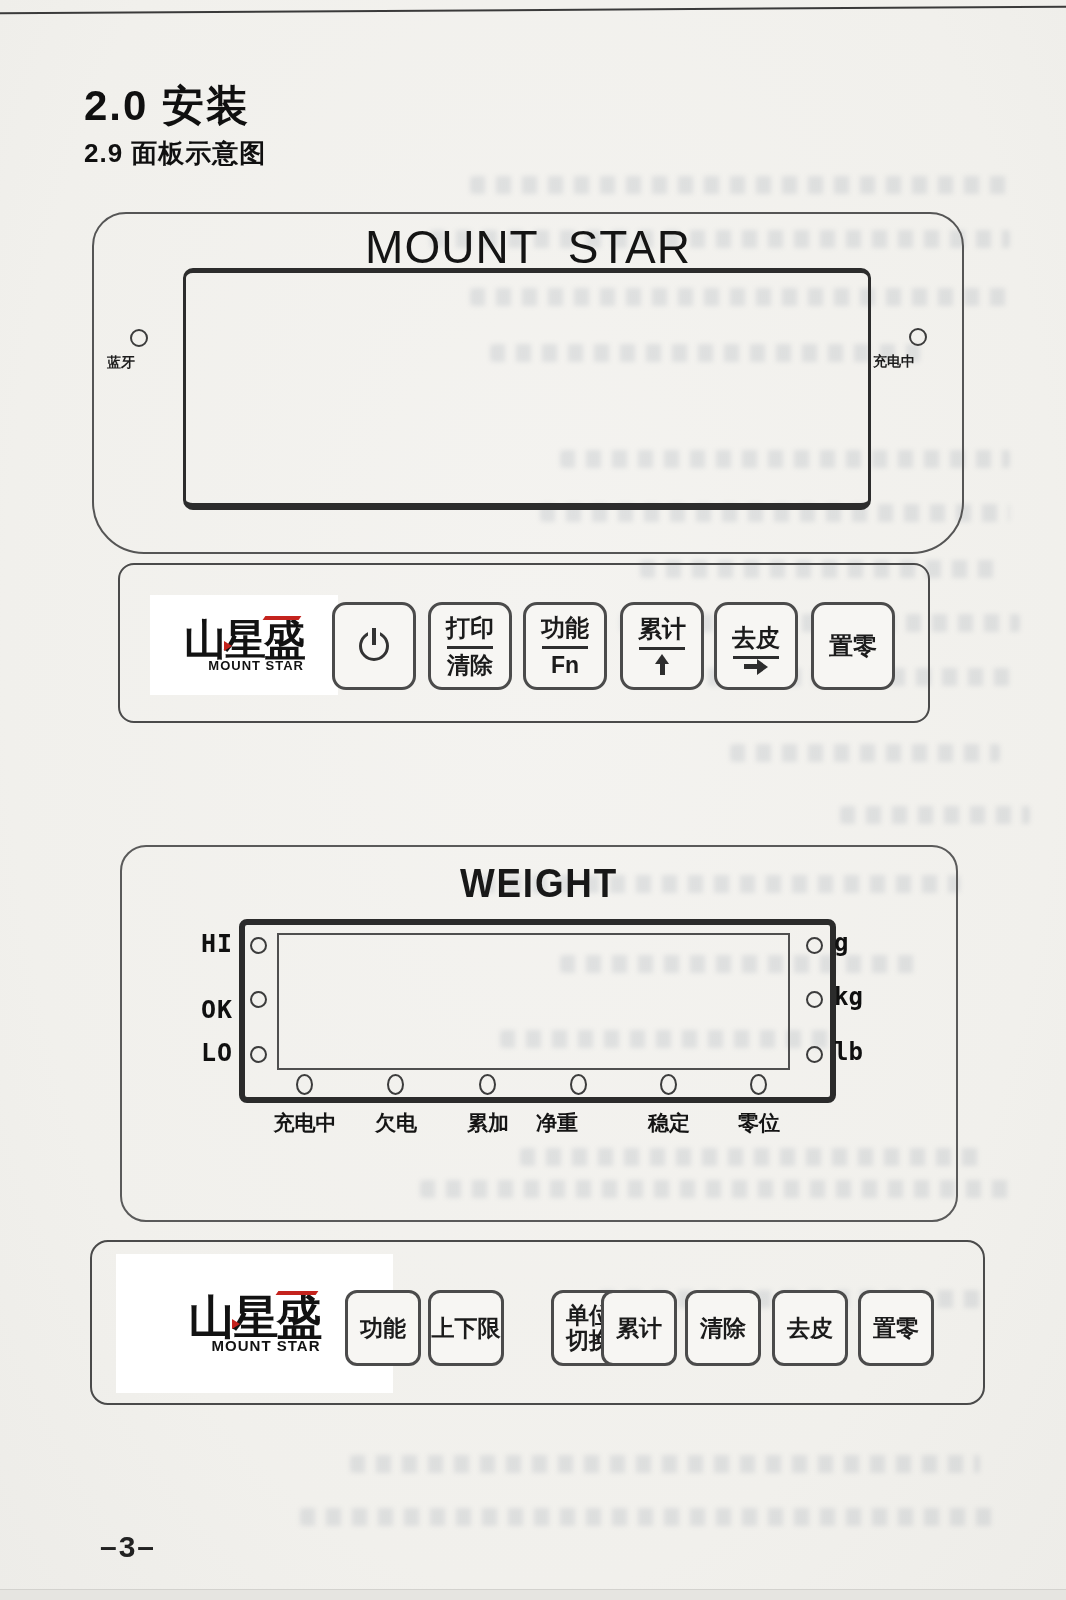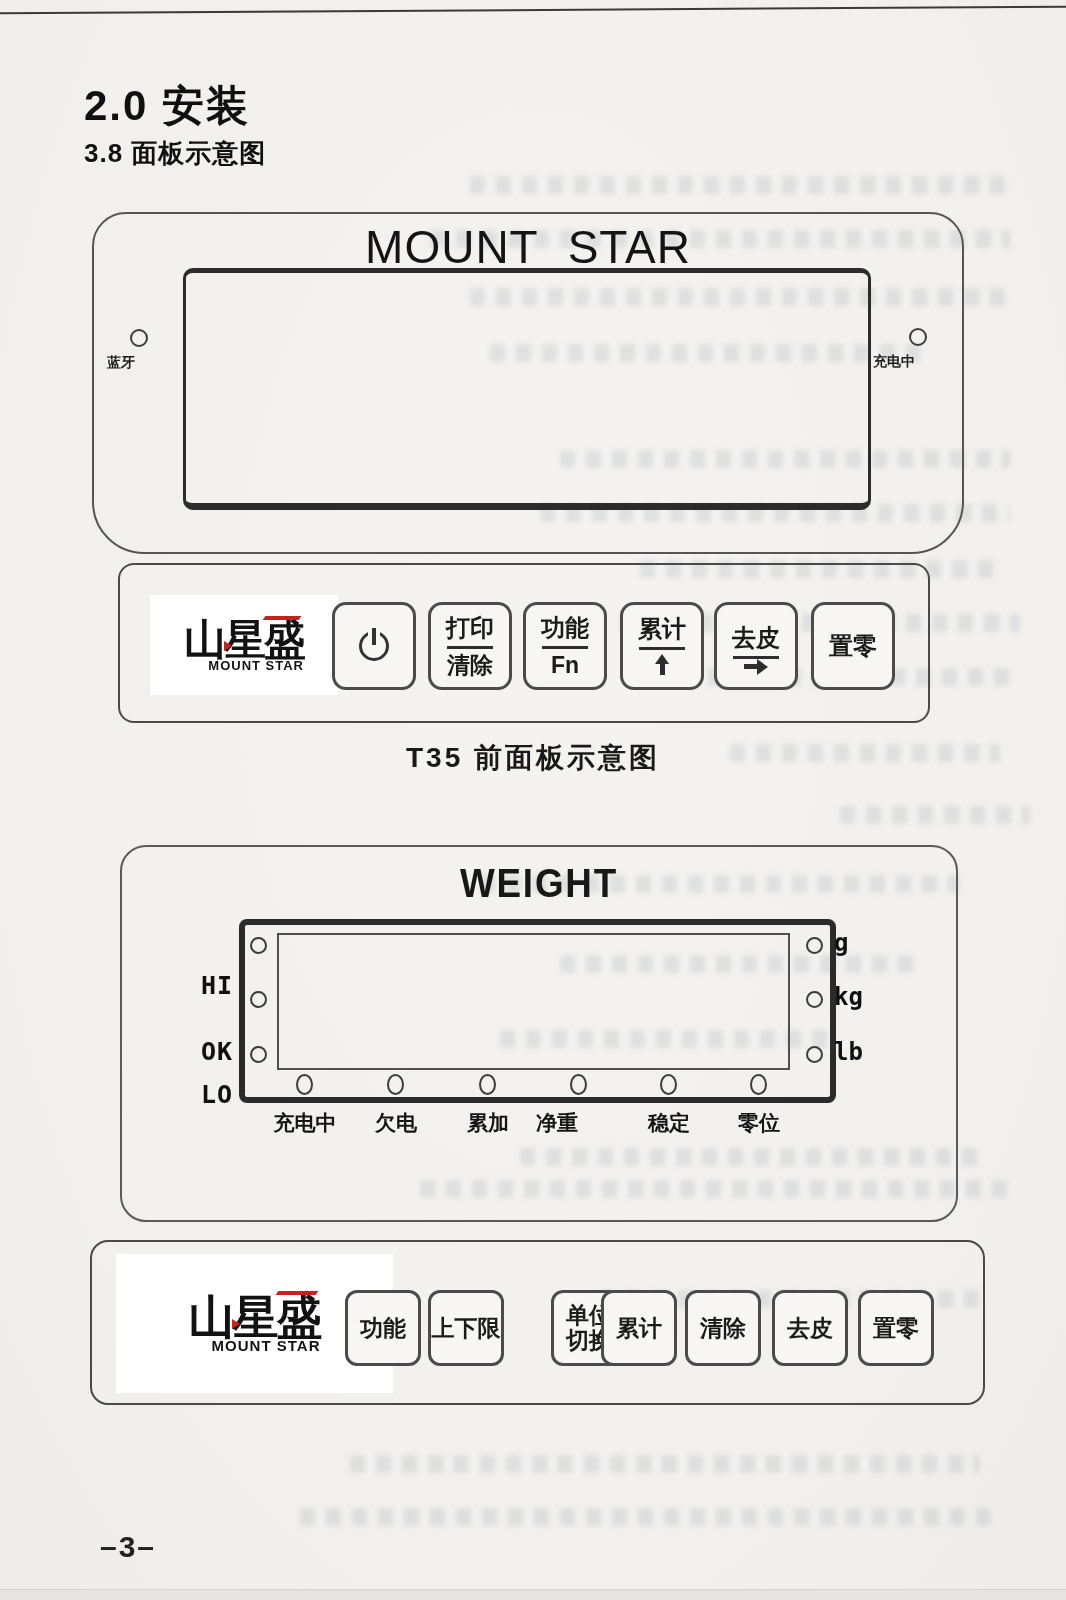--- a/index.html
+++ b/index.html
@@ -73,21 +73,21 @@
   .cap-t35 { top:739px; font-size:28px; font-weight:600; letter-spacing:3px; }
   .cap-e310 { top:1412px; font-size:30px; font-weight:600; letter-spacing:2px; }
 
   
   #panel-weight { left:120px; top:845px; width:838px; height:377px; border-radius:26px; border-color:#5a5a5a; }
   .weight-title { position:absolute; top:14px; left:0; width:100%; text-align:center; font-size:40px; font-weight:700;
                   letter-spacing:2px; color:#181818; transform:scaleX(.92); }
   .wframe { position:absolute; left:117px; top:72px; width:597px; height:184px; border:6px solid #2b2b2b; border-radius:8px; }
   .wscreen { position:absolute; left:155px; top:86px; width:513px; height:137px; border:2px solid #4f4f4f; }
   .wl { position:absolute; left:59px; width:52px; text-align:right; font-family:"DejaVu Sans Mono",monospace;
-        font-size:25px; font-weight:700; color:#101010; letter-spacing:1px;margin-top:42px; }
+        font-size:25px; font-weight:700; color:#101010; letter-spacing:1px; }
   .wl1{top:82px;} .wl2{top:148px;} .wl3{top:191px;}
   .wc { position:absolute; width:17px; height:17px; border:2px solid #3c3c3c; border-radius:50%; }
   .wlc{left:128px;} .wrc{left:684px;}
   .wc1{top:90px;} .wc2{top:144px;} .wc3{top:199px;}
   .wu { position:absolute; left:712px; font-family:"DejaVu Sans Mono",monospace; font-size:24px; font-weight:700; color:#101010; }
   .wu1{top:82px;} .wu2{top:136px;} .wu3{top:191px;}
   .wbc { position:absolute; top:227px; width:17px; height:21px; border:2px solid #3c3c3c; border-radius:50%; }
   .bc1{left:174px;} .bc2{left:265px;} .bc3{left:357px;} .bc4{left:448px;} .bc5{left:538px;} .bc6{left:628px;}
   .wbl { position:absolute; top:262px; width:80px; text-align:center; font-size:21px; font-weight:600; color:#141414; }
   .bl1{left:143px;} .bl2{left:234px;} .bl3{left:326px;} .bl4{left:395px;} .bl5{left:507px;} .bl6{left:597px;}
@@ -123,21 +123,21 @@
   <div class="bleed" style="left:480px;top:875px;width:480px"></div>
   <div class="bleed" style="left:560px;top:955px;width:360px"></div>
   <div class="bleed" style="left:500px;top:1030px;width:330px"></div>
   <div class="bleed" style="left:520px;top:1148px;width:460px"></div>
   <div class="bleed" style="left:420px;top:1180px;width:590px"></div>
   <div class="bleed" style="left:600px;top:1290px;width:380px"></div>
   <div class="bleed" style="left:350px;top:1455px;width:630px"></div>
   <div class="bleed" style="left:300px;top:1508px;width:700px"></div>
 
   <div class="h1 z">2.0 安装</div>
-  <div class="h2 z">3.8 面板示意图</div>
+  <div class="h2 z">2.9 面板示意图</div>
 
   <div class="panel" id="panel-display">
     <div class="brand-top">MOUNT STAR</div>
     <div class="display1"></div>
     <div class="led led-bt"></div>
     <div class="led-label lbl-bt">蓝牙</div>
     <div class="led led-chg"></div>
     <div class="led-label lbl-chg">充电中</div>
   </div>
 
@@ -181,21 +181,20 @@
       <div class="arrow-right">
         <div class="tail"></div>
         <div class="head"></div>
       </div>
     </div>
     <div class="kbtn tb6">
       <div class="single">置零</div>
     </div>
   </div>
 
-  <div class="caption cap-t35">T35 前面板示意图</div>
 
   <div class="panel" id="panel-weight">
     <div class="weight-title">WEIGHT</div>
     <div class="wframe"></div>
     <div class="wscreen"></div>
 
     <div class="wl wl1">HI</div>
     <div class="wl wl2">OK</div>
     <div class="wl wl3">LO</div>
     <div class="wc wlc wc1"></div>

